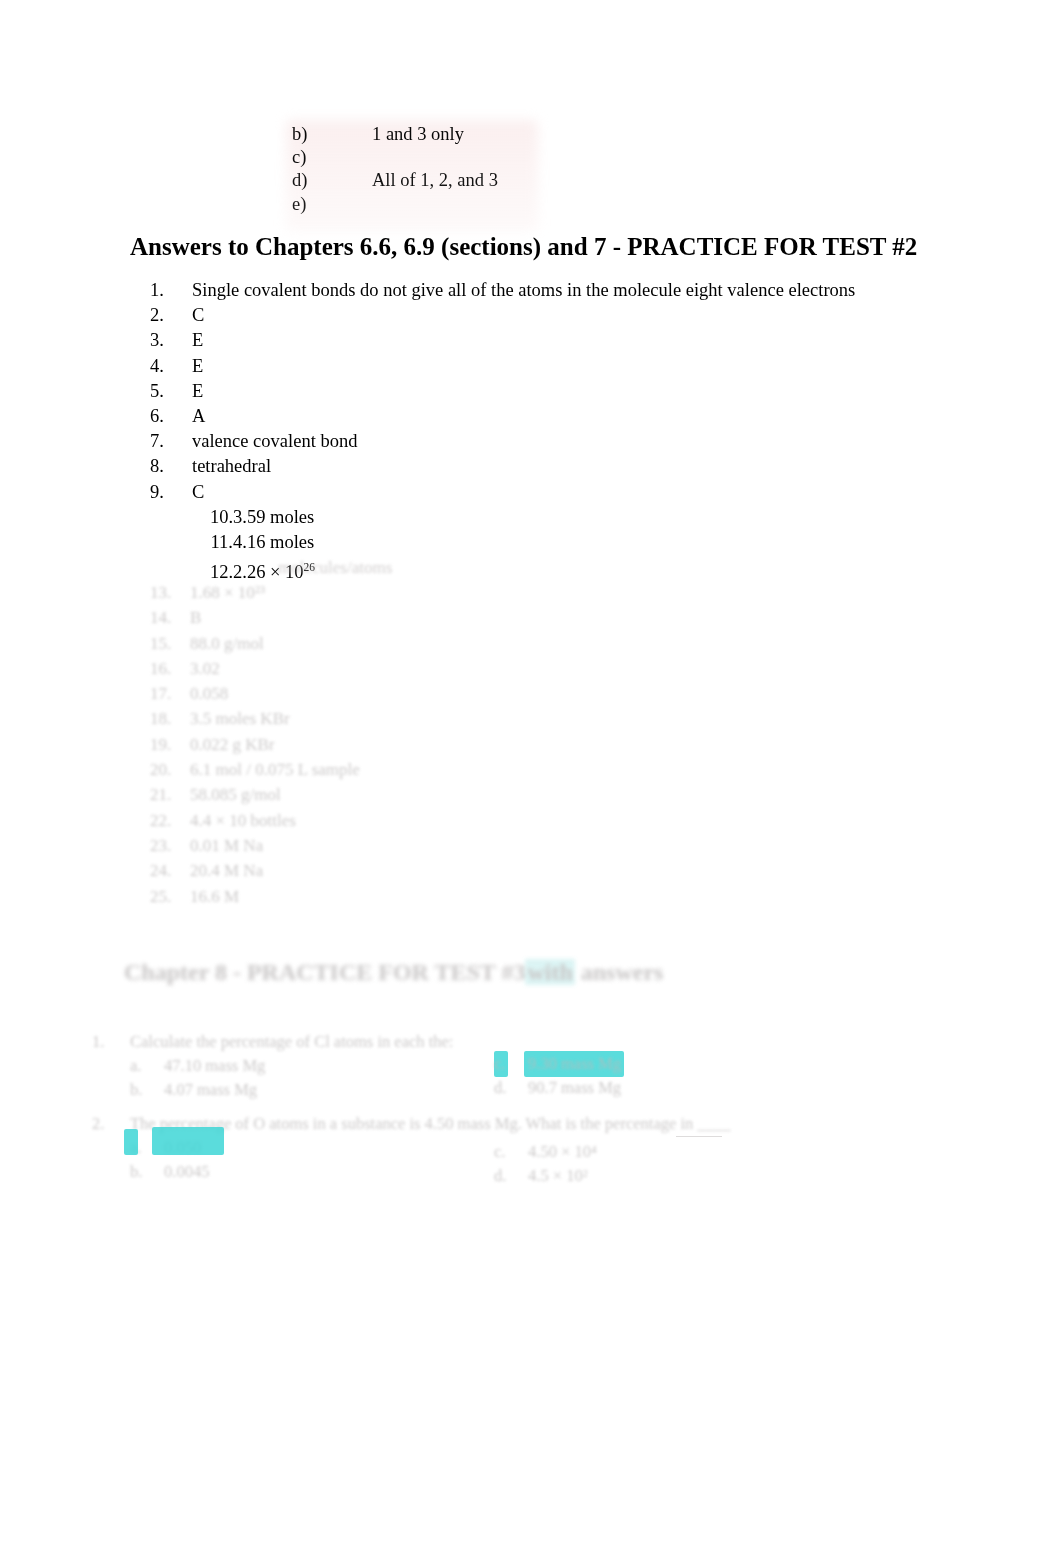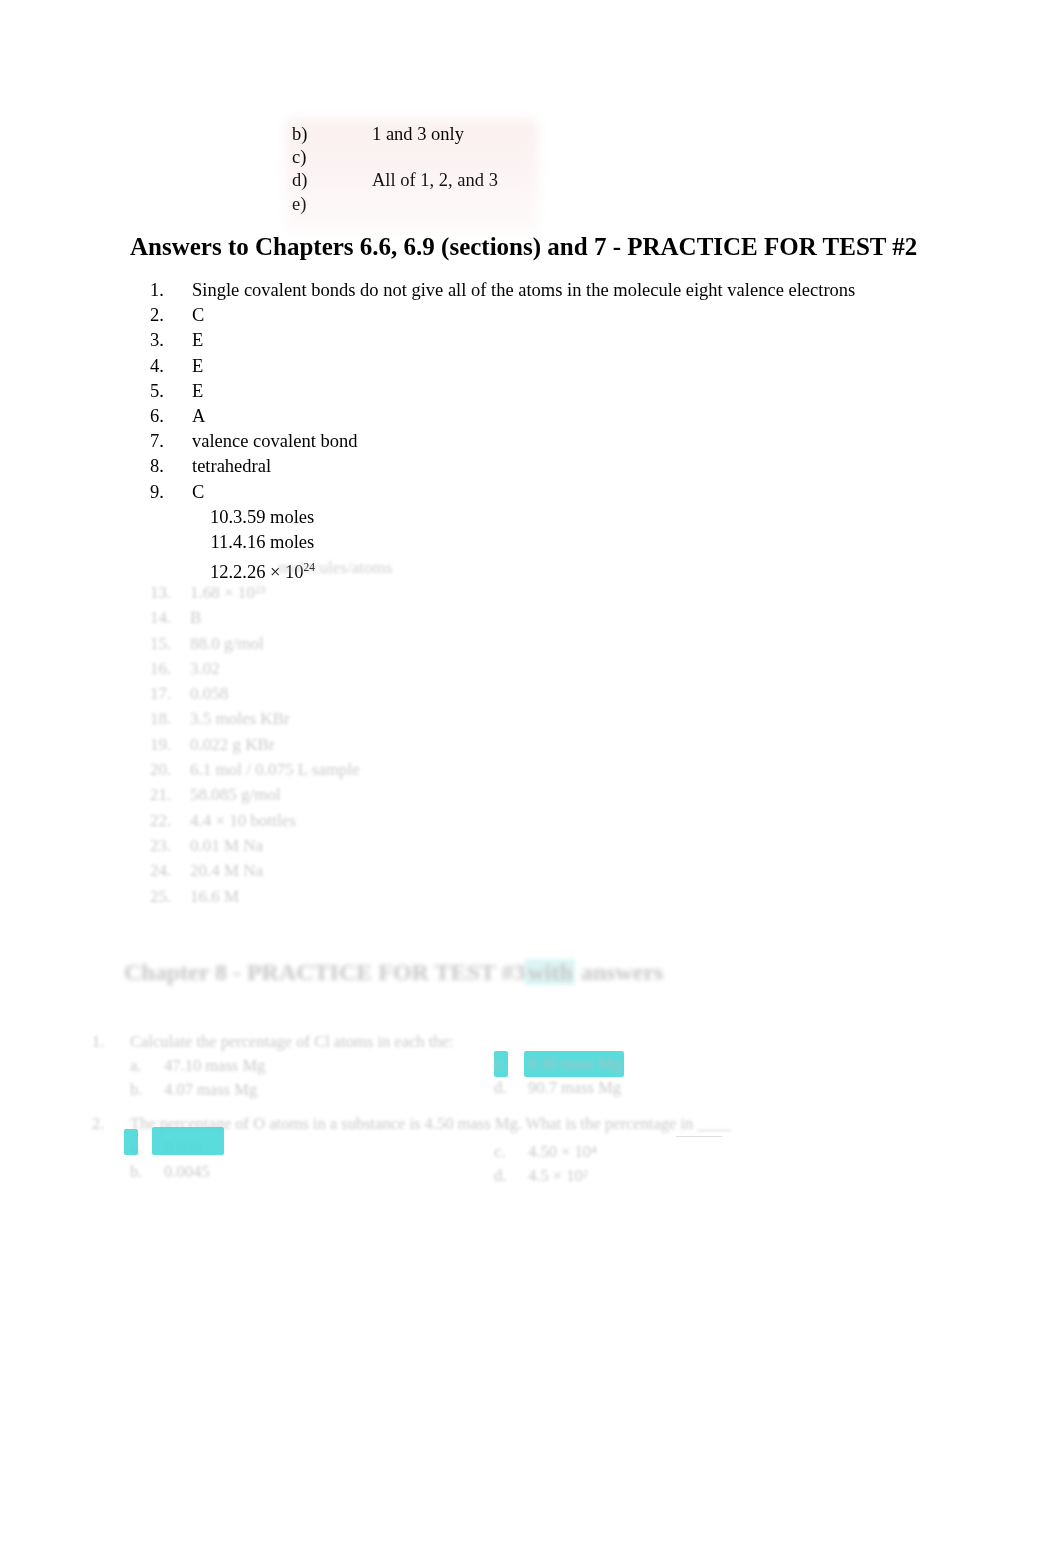--- a/index.html
+++ b/index.html
@@ -262,21 +262,21 @@
     <div class="ans-row">
       <span class="ans-num wide">10.</span>
       <span class="ans-text">3.59 moles</span>
     </div>
     <div class="ans-row">
       <span class="ans-num wide">11.</span>
       <span class="ans-text">4.16 moles</span>
     </div>
     <div class="ans-row">
       <span class="ans-num wide">12.</span>
-      <span class="ans-text"><span>2.26 × 10</span><sup>24</sup></span>
+      <span class="ans-text"><span>2.26 × 10</span><sup>26</sup></span>
     </div>
   </div>
 
   <div class="tail-12">molecules/atoms</div>
 
   <div class="faded-list">
     <div class="faded-row">
       <span class="faded-num">13.</span>
       <span>1.68 × 10²³</span>
     </div>

